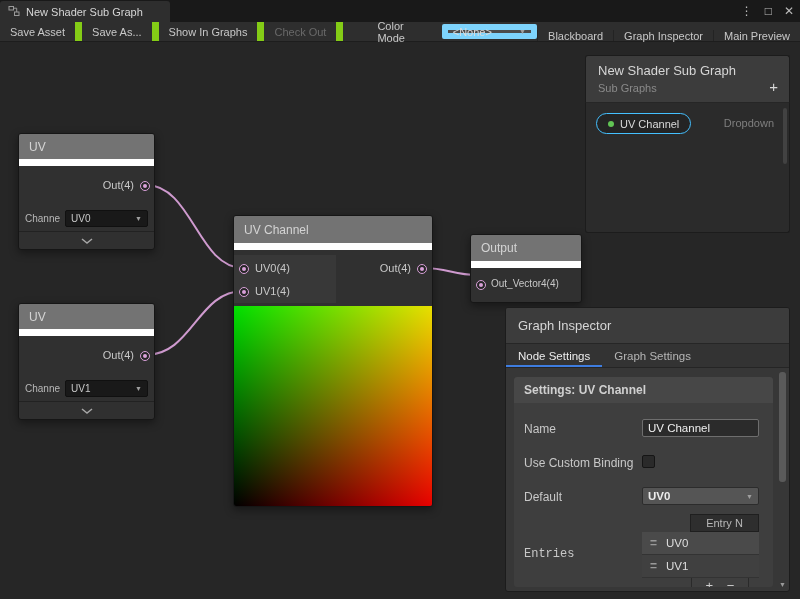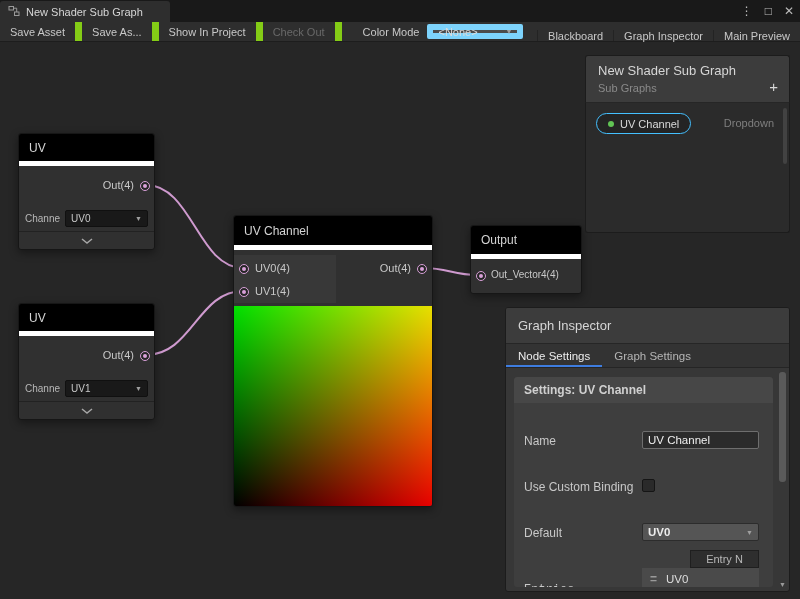--- a/index.html
+++ b/index.html
@@ -14,36 +14,36 @@
   .tab-label { font-size:11px; color:#d6d6d6; white-space:nowrap; }
   .win-icons { position:absolute; right:6px; top:0; height:22px; display:flex; align-items:center; gap:12px;
                color:#bcbcbc; font-size:12px; }
   .win-icons span { cursor:default; }
 
   
   .toolbar { position:absolute; top:22px; left:0; right:0; height:20px; background:#2e2e2e;
              border-bottom:1px solid #1d1d1d; display:flex; align-items:stretch; font-size:11px; }
   .tb-btn { display:flex; align-items:center; padding:0 10px; border-right:7px solid #84cc16; color:#c8c8c8; white-space:nowrap; }
   .tb-btn.disabled { color:#696969;text-align:right; }
-  .tb-label { display:flex; align-items:center; margin-left:13px; padding:0 8px; color:#c8c8c8; }
+  .tb-label { display:flex; align-items:center; margin-left:26px; padding:0 8px; color:#c8c8c8; }
   .tb-dd { width:96px; height:15px; margin:2px 0 0 0; background:#4b4b4b; border:6px solid #7dd3fc; border-radius:2px;
            display:flex; align-items:center; justify-content:space-between; padding:0 5px; color:#dcdcdc; }
   .tb-right { margin-left:auto; display:flex; align-items:stretch;margin-top:8px; }
   .tb-right .tb-btn { border-right:none; border-left:1px solid #232323; }
   .dd-arrow { font-size:7px; color:#9f9f9f; line-height:1; }
 
   
   .graph { position:absolute; top:42px; left:0; right:0; bottom:0; background:#262626; overflow:hidden; }
   .edges { position:absolute; left:0; top:0; pointer-events:none; }
   .edge { stroke:#d8a0d8; stroke-width:2; fill:none; opacity:.95; }
 
   
   .node { position:absolute; background:#303030; border:1px solid #161616; border-radius:3px;
           box-shadow:0 3px 8px rgba(0,0,0,.4); }
-  .node-title { height:32px; background:#000000; border-bottom:5px solid #ffffff;
+  .node-title { height:32px; background:#737373; border-bottom:7px solid #ffffff;
                 display:flex; align-items:center; padding:0 10px; font-size:12px; color:#d4d4d4; border-radius:2px 2px 0 0; }
   .port { position:absolute; width:10px; height:10px; border:1px solid #d8a0d8; border-radius:50%;
           background:#262626; }
   .port::after { content:""; position:absolute; left:2px; top:2px; width:4px; height:4px; border-radius:50%; background:#d8a0d8; }
 
   .uv-node { width:137px; }
   .out-row { position:relative; height:40px; }
   .out-label { position:absolute; right:20px; top:13px; font-size:11px; color:#c8c8c8; }
   .port-right { right:4px; top:15px; }
   .dd-row { height:25px; display:flex; align-items:center; gap:5px; padding:0 6px; }
@@ -92,21 +92,21 @@
                background:#373737; border:1px solid #1c1c1c; border-radius:3px; overflow:hidden; }
   .insp-header { height:36px; background:#3c3c3c; border-bottom:1px solid #262626; display:flex; align-items:center;
                  padding:0 12px; font-size:13px; color:#d6d6d6; }
   .insp-tabs { height:24px; background:#333; border-bottom:1px solid #252525; display:flex; }
   .insp-tab { display:flex; align-items:center; padding:0 12px; font-size:11.5px; color:#b5b5b5; }
   .insp-tab.active { color:#ececec; box-shadow:inset 0 -2px 0 #3e7de0; }
   .insp-content { position:absolute; top:61px; left:0; right:0; bottom:0; }
   .section { position:absolute; left:8px; right:16px; top:8px; bottom:4px; background:#3e3e3e; border-radius:3px; overflow:hidden; }
   .section-header { height:26px; background:#474747; border-radius:3px 3px 0 0; display:flex; align-items:center;
                     padding:0 10px; font-size:12px; font-weight:bold; color:#d0d0d0; }
-  .field-row { display:flex; padding:0 14px 0 10px; margin-top:28px; }
+  .field-row { display:flex; padding:0 14px 0 10px; margin-top:16px; }
   .field-label { width:118px; font-size:12px; color:#c8c8c8; line-height:1.35; padding-top:2px; }
   .field-value { flex:1; min-width:0; }
   .text-field { height:18px; background:#2b2b2b; border:1px solid #6e6e6e; border-radius:2px; display:flex;
                 align-items:center; padding:0 5px; font-size:11.5px; color:#efefef; white-space:nowrap; }
   .checkbox { width:13px; height:13px; background:#2a2a2a; border:1px solid #151515; border-radius:2px; margin-top:2px; }
   .insp-dd { height:18px; background:#555; border:1px solid #2c2c2c; border-radius:2px; display:flex; align-items:center;
              justify-content:space-between; padding:0 5px; font-size:11.5px; font-weight:bold; color:#ececec; }
   .entries-row { margin-top:8px; }
   .entries-row .field-label { align-self:center; padding-top:0;font-family:Liberation Mono, monospace; }
   .list-header { height:18px; background:#2e2e2e; border:1px solid #1f1f1f; display:flex; align-items:center;
@@ -143,21 +143,21 @@
     <div class="win-icons">
       <span>⋮</span>
       <span>□</span>
       <span>✕</span>
     </div>
   </div>
 
   <div class="toolbar">
     <div class="tb-btn">Save Asset</div>
     <div class="tb-btn">Save As...</div>
-    <div class="tb-btn">Show In Project</div>
+    <div class="tb-btn">Show In Graphs</div>
     <div class="tb-btn disabled">Check Out</div>
     <div class="tb-label">Color Mode</div>
     <div class="tb-dd">
       <span>&lt;None&gt;</span>
       <span class="dd-arrow">▼</span>
     </div>
     <div class="tb-right">
       <div class="tb-btn">Blackboard</div>
       <div class="tb-btn">Graph Inspector</div>
       <div class="tb-btn">Main Preview</div>
@@ -231,21 +231,21 @@
           <span class="lbl">UV1(4)</span>
         </div>
         <div class="outp">
           <span class="lbl">Out(4)</span>
           <span class="port" style="position:absolute;"></span>
         </div>
       </div>
       <div class="uv-preview"></div>
     </div>
 
-    <div class="node output-node" style="left:470px; top:183px;">
+    <div class="node output-node" style="left:470px; top:192px;">
       <div class="node-title">
         <span>Output</span>
       </div>
       <div class="output-body">
         <span class="port"></span>
         <span class="lbl">Out_Vector4(4)</span>
       </div>
     </div>
 
     <div class="blackboard">

